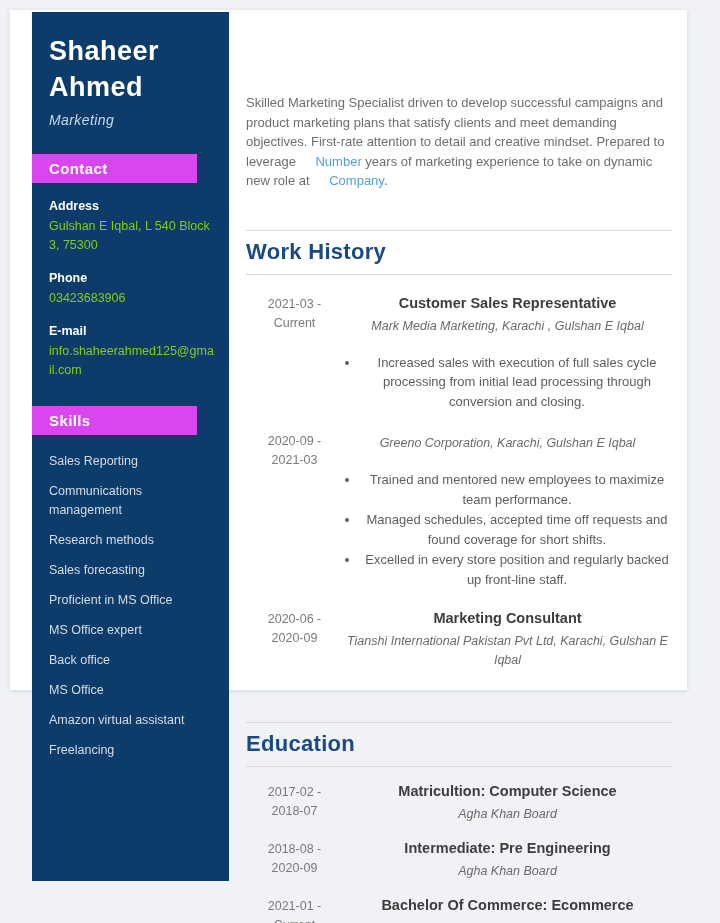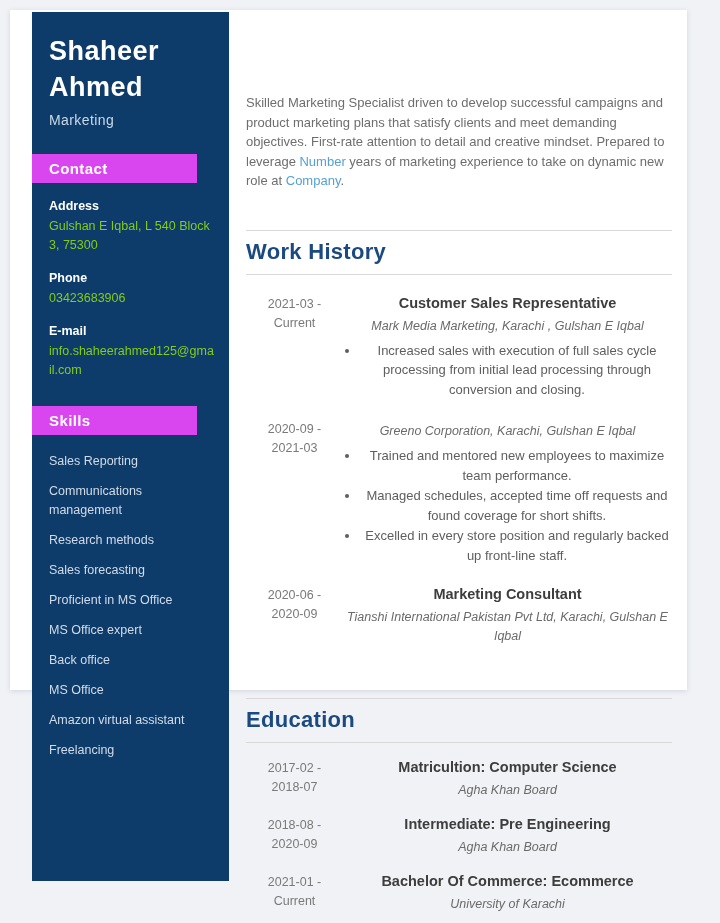--- a/index.html
+++ b/index.html
@@ -23,21 +23,21 @@
     background:#0d3c6b;
     color:#ffffff;
     padding-top:21px;
   }
   .sidebar .inner-pad { padding-left:17px; padding-right:14px; }
   .person-name {
     font-size:27px; font-weight:bold; line-height:36px;
     letter-spacing:0.5px; color:#ffffff;
   }
   .person-title {
-    margin-top:7px; font-size:14px; color:#c9d8e8; letter-spacing:0.4px;
+    margin-top:7px; font-size:14px; color:#c9d8e8; letter-spacing:0.4px;font-style:italic;
   }
   .side-band {
     margin-top:26px;
     width:165px; height:29px;
     background:#d946ef;
     padding-left:17px;
     display:flex; align-items:center;
     font-size:15px; font-weight:bold; color:#ffffff;
     letter-spacing:0.4px;
   }
@@ -56,21 +56,21 @@
     margin-bottom:11px;
   }
   
   .main {
     position:absolute; left:236px; top:0; width:426px;
   }
   .summary {
     margin-top:83px;
     font-size:13px; line-height:19.5px; color:#6e6e6e;
   }
-  .inline-link { color:#56a0d6; text-decoration:none; cursor:pointer; }
+  .inline-link { color:#56a0d6; text-decoration:none; cursor:pointer;margin-left:16px; }
   .section { margin-top:39px; }
   .section-head {
     border-top:1px solid #d9d9d9;
     border-bottom:1px solid #d9d9d9;
     padding:8px 0 9px 0;
   }
   .section-head h2 {
     font-size:22px; font-weight:bold; color:#1b4a82; letter-spacing:0.3px;
   }
   .entry {
@@ -82,21 +82,21 @@
     font-size:12.5px; color:#7a7a7a; line-height:19px; padding-top:2px;
   }
   .entry-title {
     font-size:14.5px; font-weight:bold; color:#3d3d3d; line-height:20px;
   }
   .entry-company {
     font-size:12.5px; font-style:italic; color:#6a6a6a;
     line-height:19px; margin-top:4px;
   }
   .entry-bullets {
-    margin:5px 0 0 17px;
+    margin:17px 0 0 17px;
     font-size:13px; color:#5e5e5e; line-height:19.5px;
   }
   .entry-bullets li { padding-left:2px; margin-bottom:1px; }
   .edu-entry { margin-top:14px; }
   .section.education { margin-top:52px; }
 </style>
 </head>
 <body>
 
 <div class="sheet">

